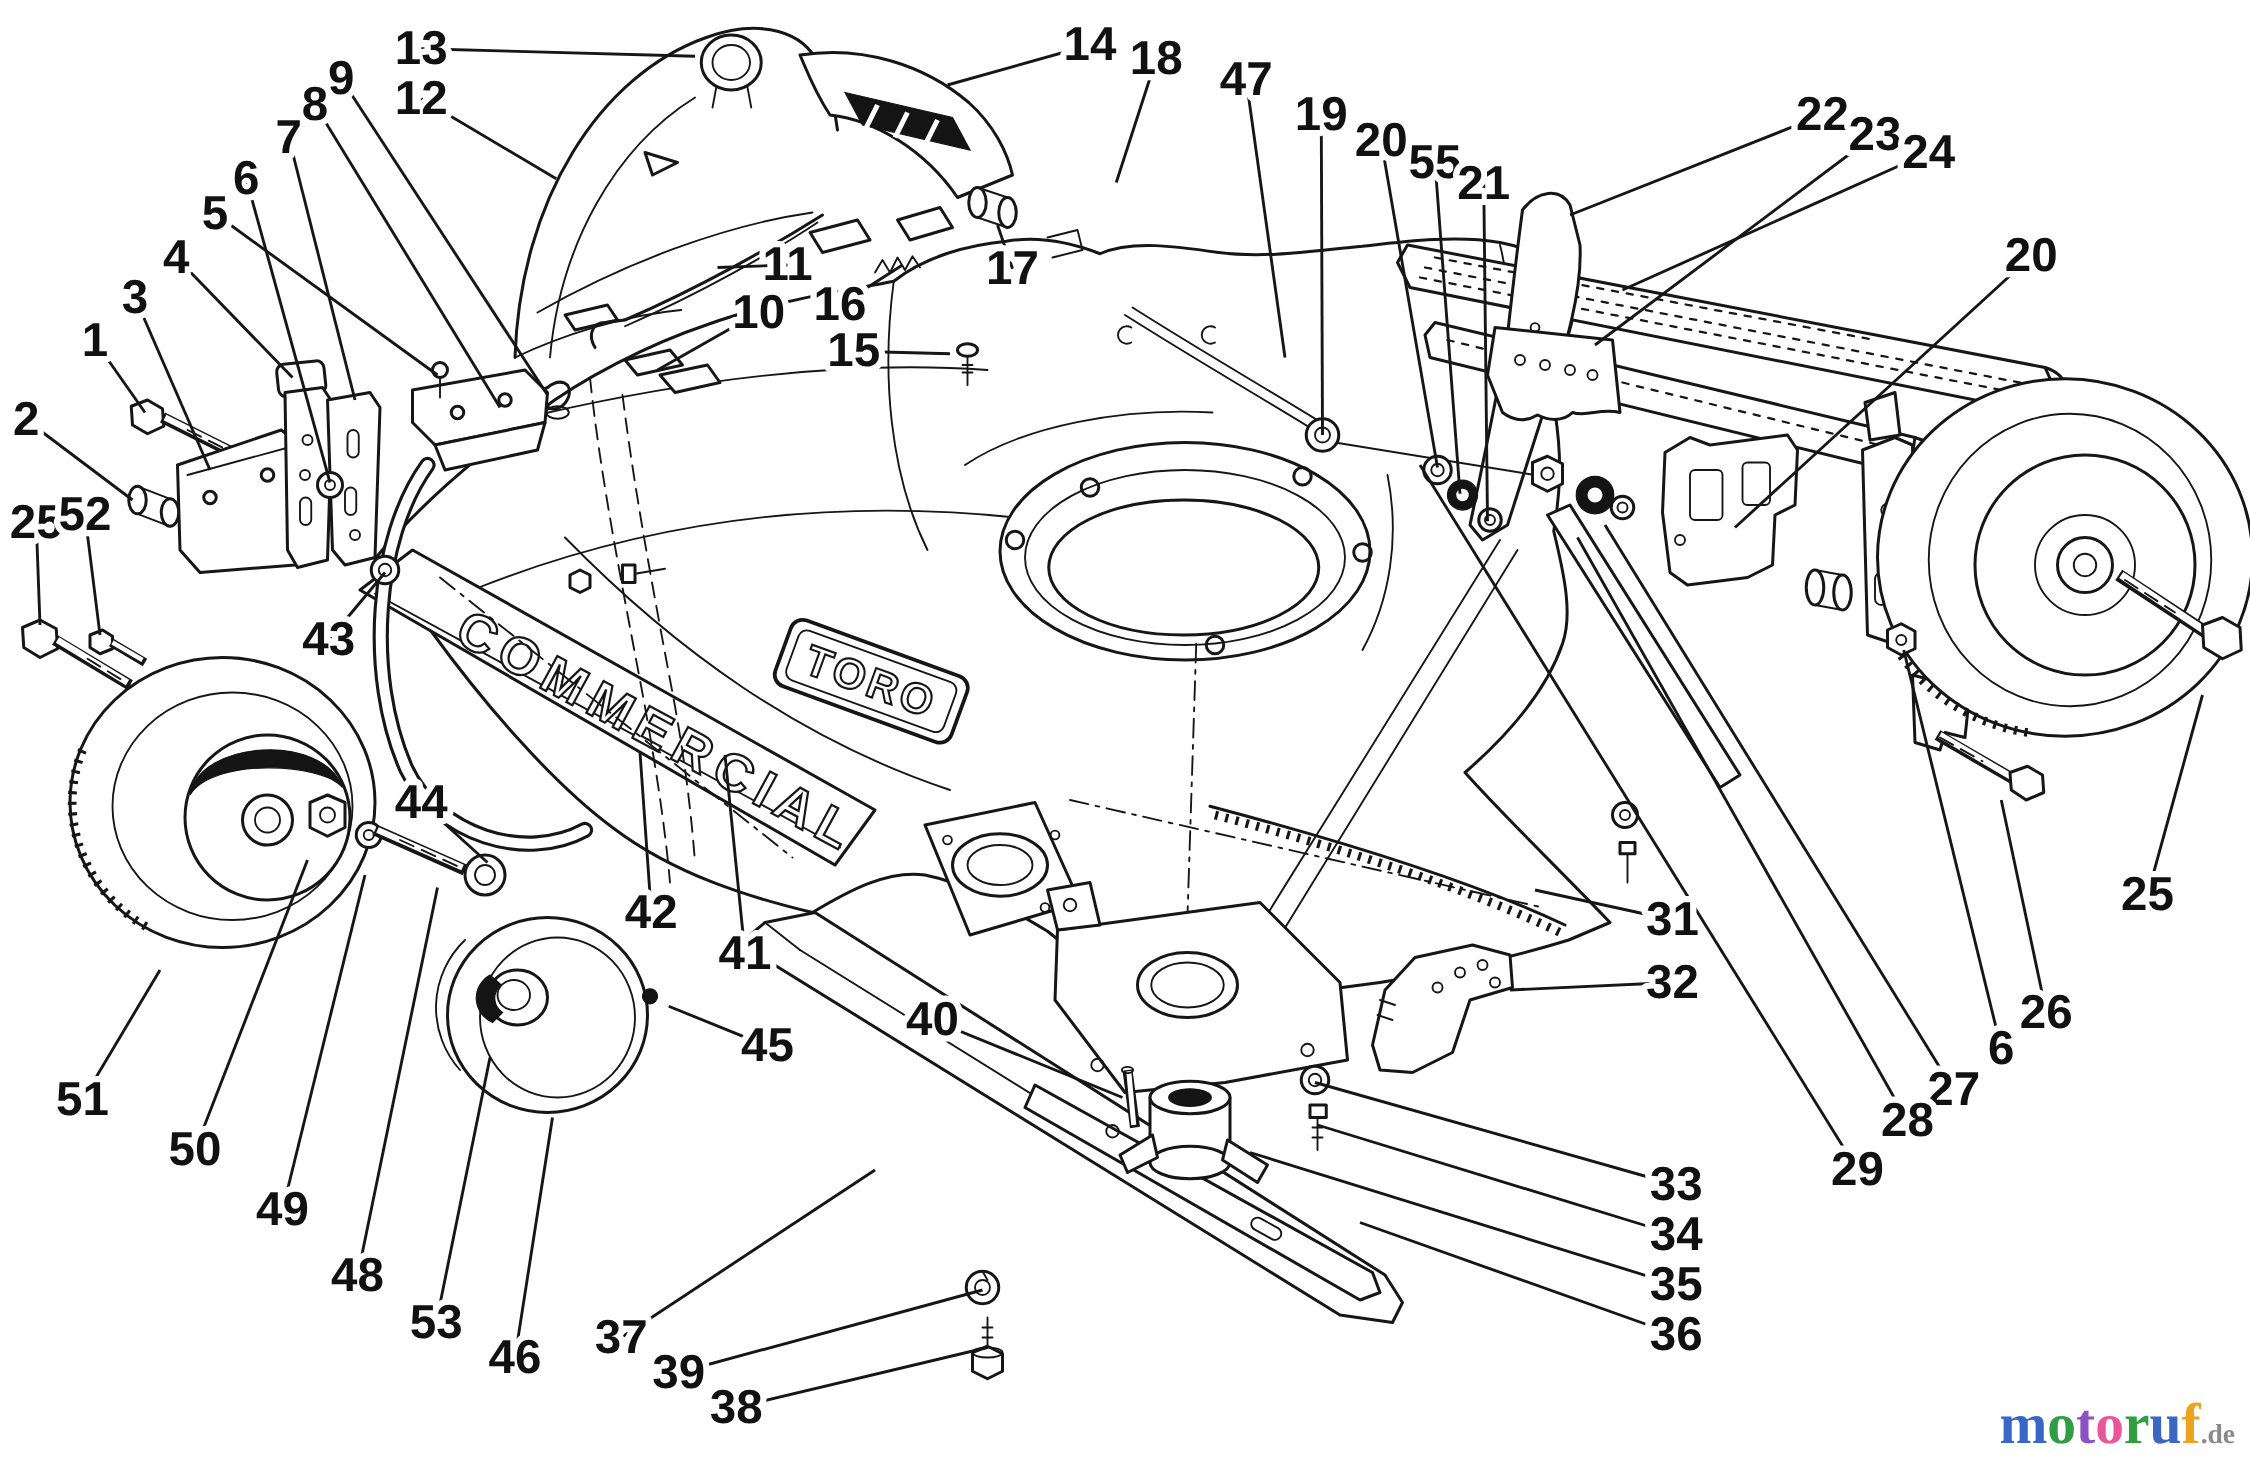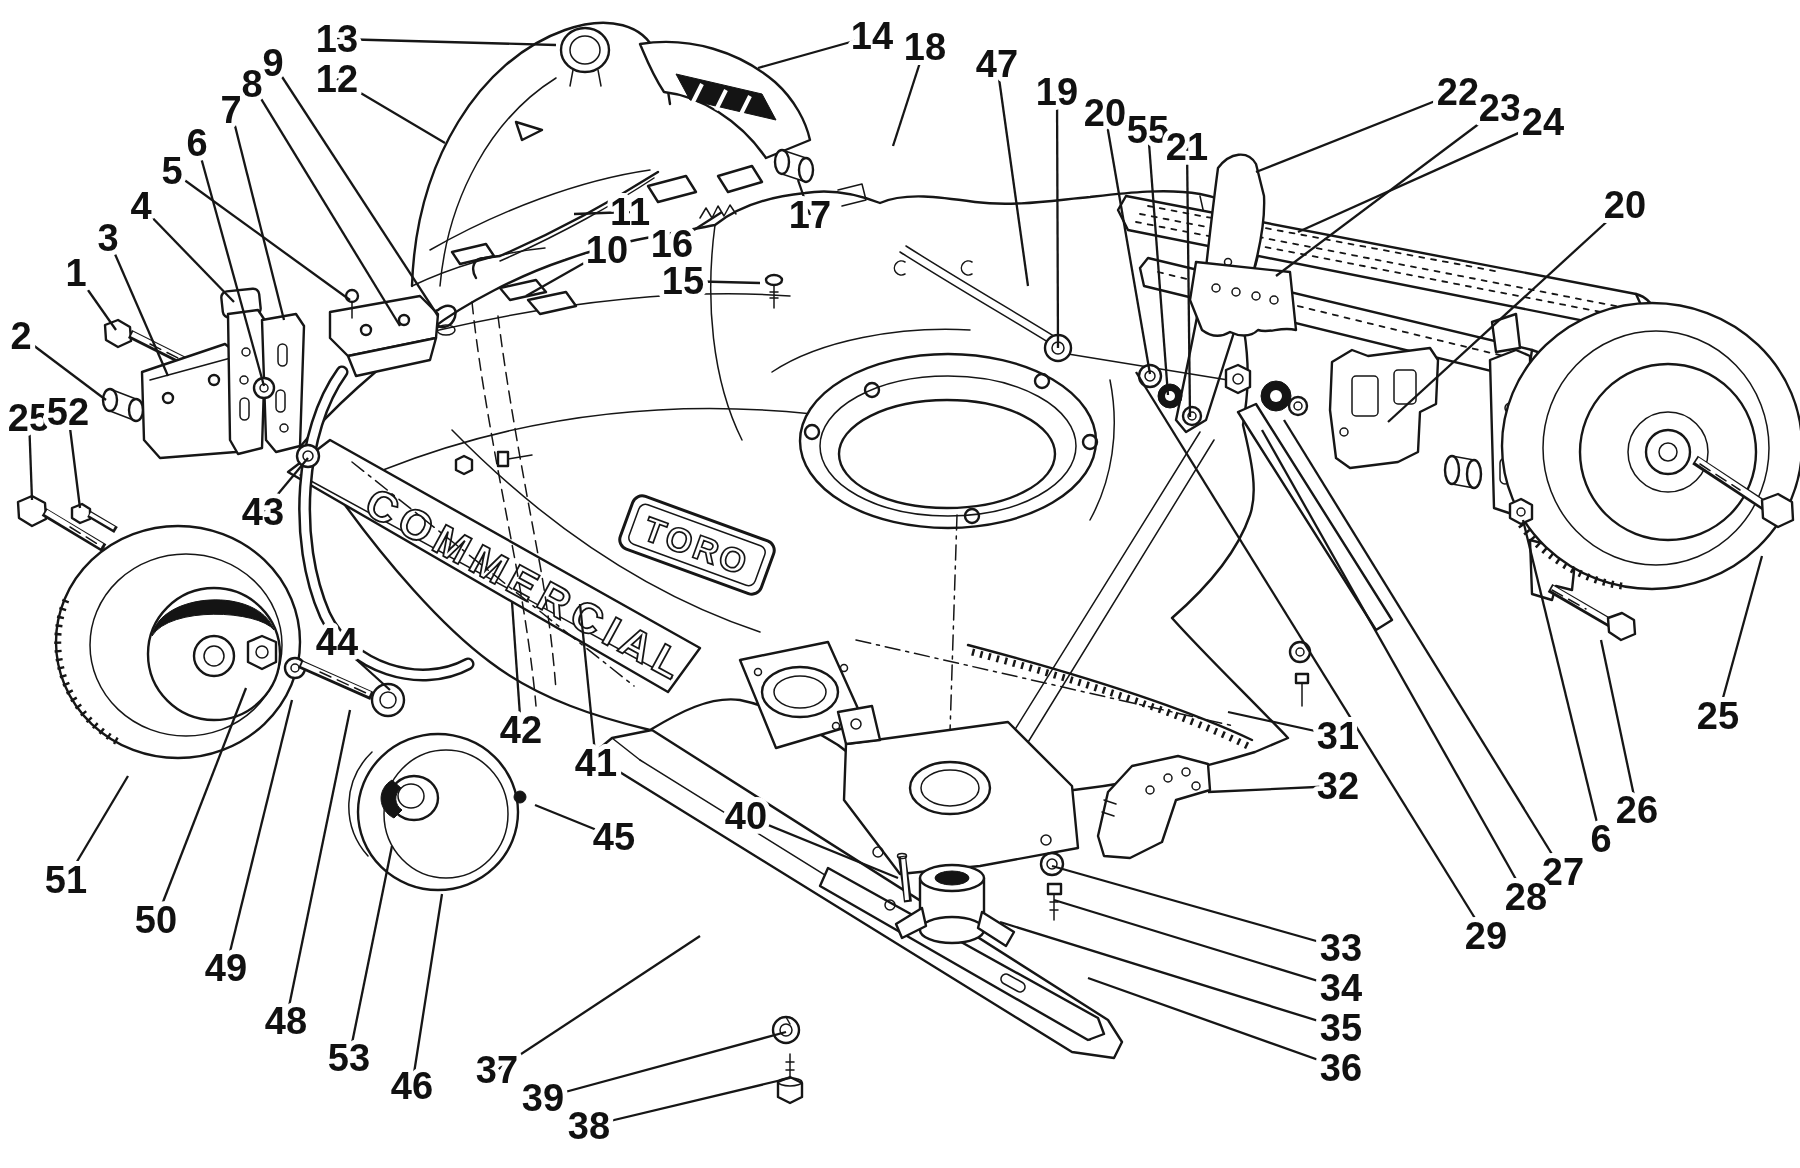--- a/index.html
+++ b/index.html
@@ -540,13 +540,16 @@
         <text x="337" y="642" class="callout">44</text>
         <line x1="521" y1="730" x2="512" y2="602" class="leader"></line>
         <text x="521" y="730" class="callout">42</text>
         <line x1="596" y1="763" x2="580" y2="604" class="leader"></line>
         <text x="596" y="763" class="callout">41</text>
         <line x1="614" y1="837" x2="535" y2="805" class="leader"></line>
         <text x="614" y="837" class="callout">45</text>
       </g>
 </svg>
 
+<div id="watermark">
+  <span id="wm-letters"><span style="color: rgb(58, 102, 196);">m</span><span style="color: rgb(47, 158, 65);">o</span><span style="color: rgb(138, 82, 196);">t</span><span style="color: rgb(232, 87, 158);">o</span><span style="color: rgb(47, 158, 65);">r</span><span style="color: rgb(58, 102, 196);">u</span><span style="color: rgb(237, 163, 27);">f</span></span><span class="suffix">.de</span>
 </div>
+</div>
 
 </body></html>

